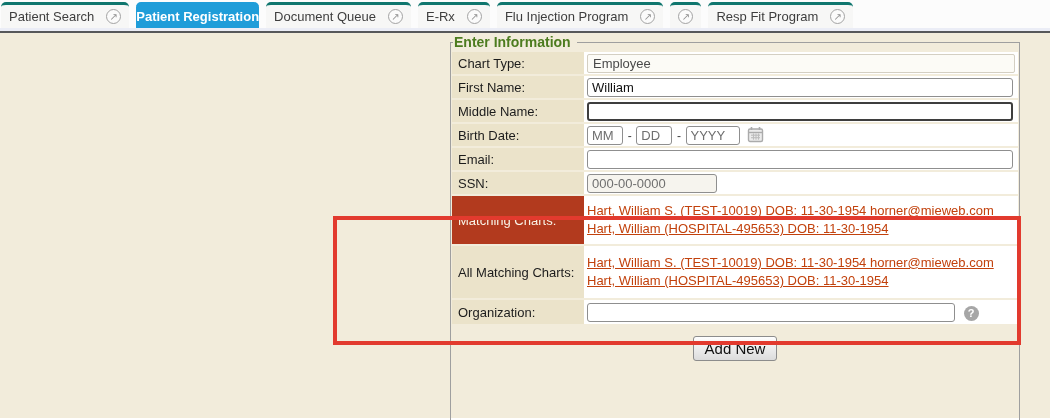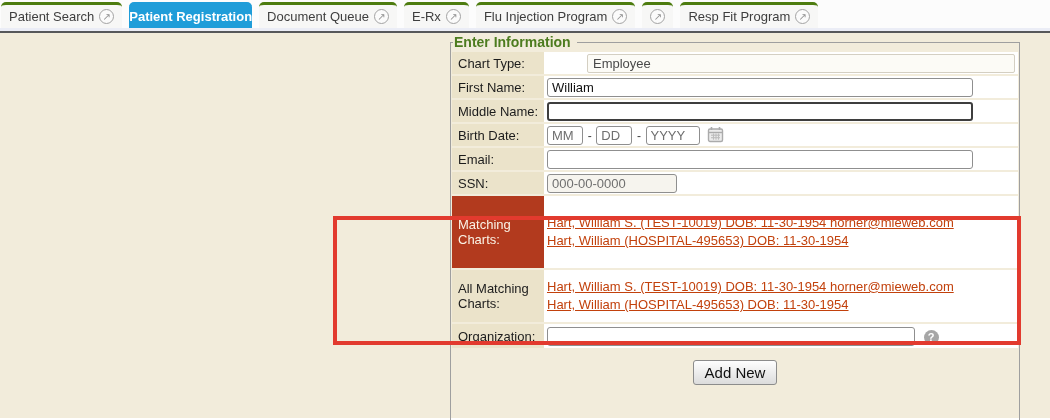--- a/index.html
+++ b/index.html
@@ -9,24 +9,24 @@
     font-family:"Liberation Sans", sans-serif;
     background:#ffffff;
   }
 
   
   .tabbar {
     display:flex; align-items:flex-end; gap:7px;
     height:28px; background:#fcfcfc; padding-left:1px;
   }
   .tab {
-    display:inline-flex; align-items:center; gap:5px;
+    display:inline-flex; align-items:center; gap:12px;
     height:26px; padding:0 8px;
     background:#f7f7f6; color:#3e3e3e;
-    border-top:3px solid #4d7c0f;
+    border-top:3px solid #0f766e;
     border-radius:5px 5px 0 0;
     font-size:13px; white-space:nowrap; cursor:pointer;
   }
   .tab.active {
     background:#1f9dd9; border-top-color:#1f9dd9;
     color:#ffffff; font-weight:bold; padding:0 0;
   }
   .popout {
     width:15px; height:15px; flex:0 0 15px;
     border:1px solid #a3a3a3; border-radius:50%;
@@ -51,40 +51,40 @@
 
   table.form { border-collapse:separate; border-spacing:0 2px; width:566px; margin:0; }
   td { font-size:13px; vertical-align:middle; }
   td.lbl {
     background:#ebe3ca; color:#1c1c1c;
     width:132px; padding:1px 4px 1px 6px;
   }
   td.lbl.red { background:#b23a1e; color:#faf3e6; }
   td.val { background:#ffffff; padding:1px 3px; }
   tr.simple { height:22px; }
-  tr.r-matching { height:72px; }
+  tr.r-matching { height:48px; }
   tr.r-allmatching { height:52px; }
   tr.r-org { height:24px; }
 
   input.txt {
     font-family:inherit; font-size:13px; height:19px;
     border:1px solid #8f8f8f; border-radius:3px;
     padding:0 4px; background:#ffffff; color:#111; outline:none;
   }
   input.wide { width:426px; }
   input.focused { border:2px solid #3e3e3e; }
   input.mini { width:36px; }
   input.mini4 { width:54px; }
   input.ssn { width:130px; background:#f6f4ee; }
   input.org { width:368px; }
   ::placeholder { color:#6f6f6f; opacity:1; }
   .readonly-box {
     height:19px; border:1px solid #d4cfc2; border-radius:2px;
     background:#fcfbf6; color:#4a4a4a; font-size:13px;
-    display:flex; align-items:center; padding:8px 5px; width:428px;margin-left:40px;
+    display:flex; align-items:center; padding:8px 5px; width:428px;
   }
   .dash { color:#444; font-size:12px; margin:0 1px; }
   .cal-icon { vertical-align:-3px; margin-left:4px; }
 
   .links a { display:block; color:#c2410c; font-size:13px; text-decoration:underline; line-height:1.4; cursor:pointer; }
 
   .help {
     width:15px; height:15px; border-radius:50%;
     background:#a6a6a6; color:#fff; font-size:11px; font-weight:bold;
     display:inline-flex; align-items:center; justify-content:center;

